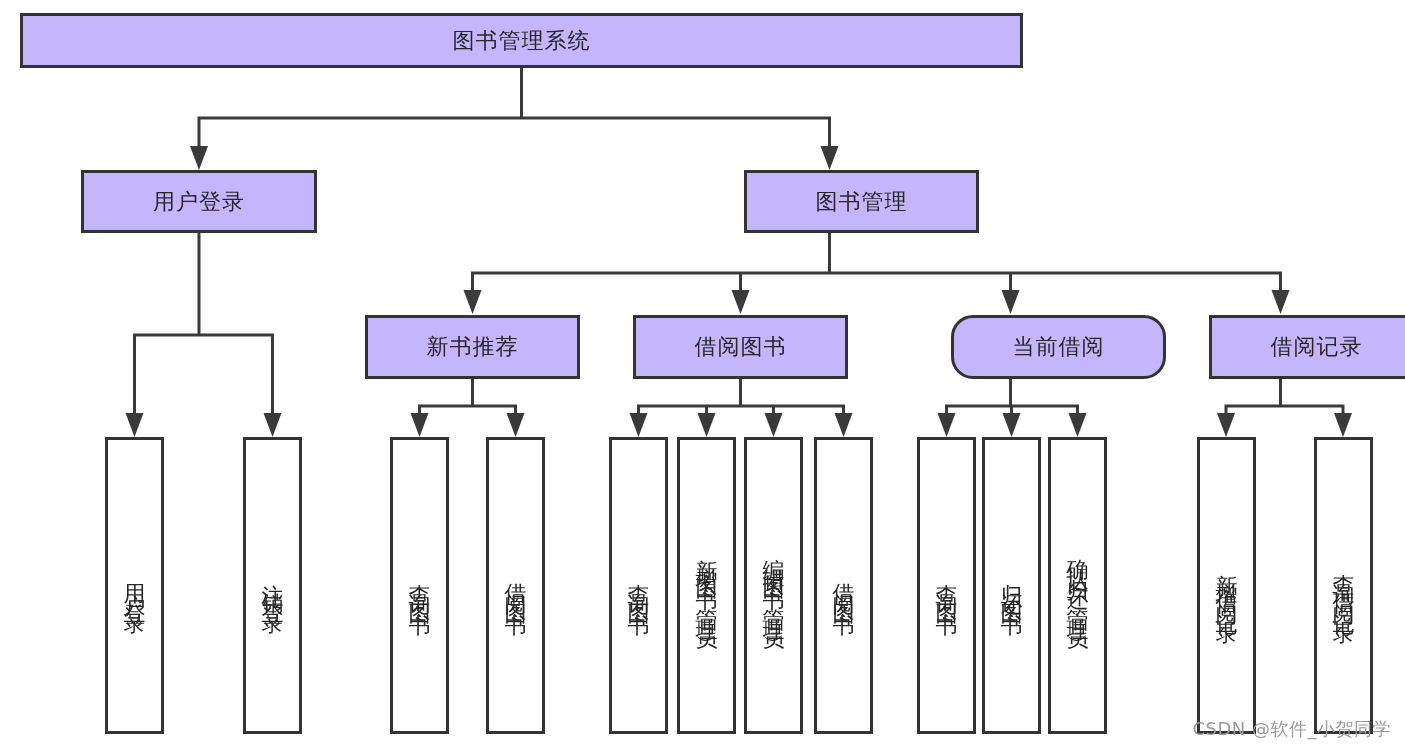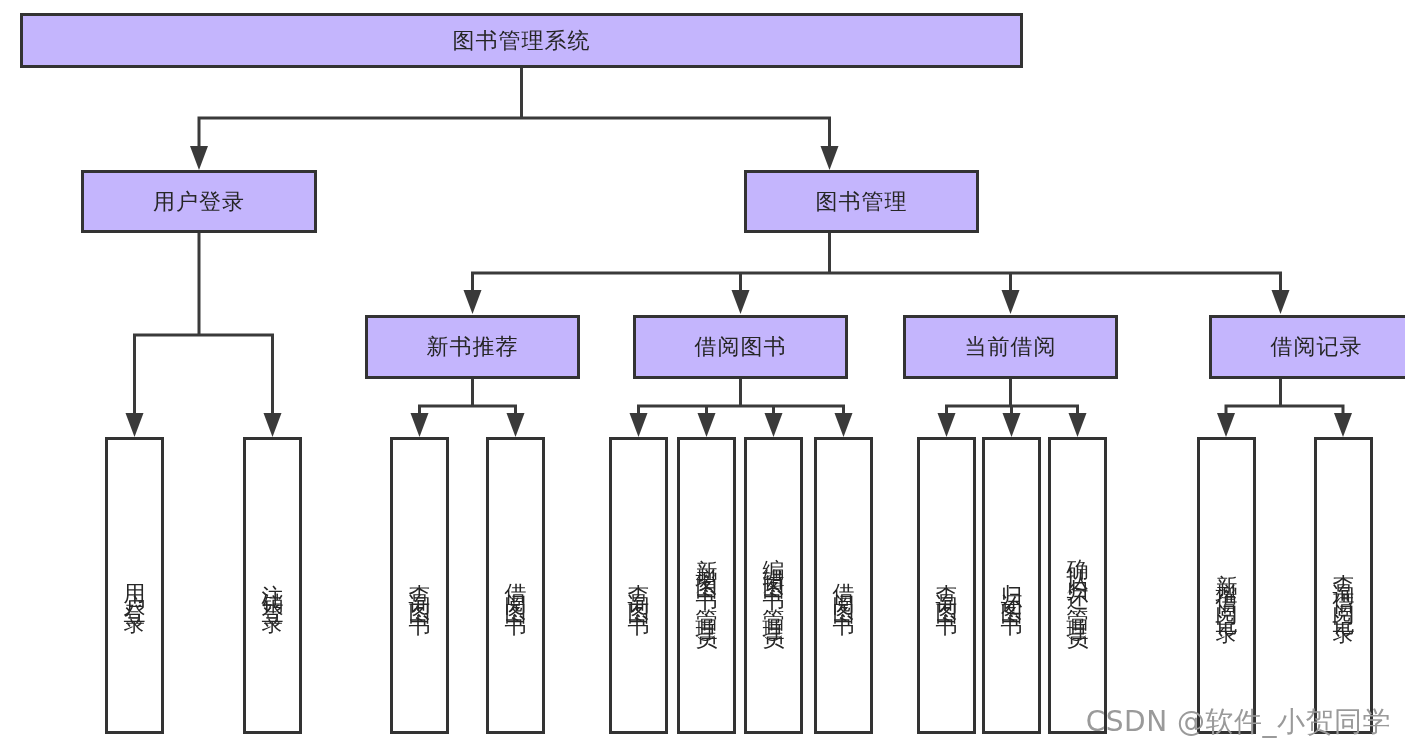--- a/index.html
+++ b/index.html
@@ -22,30 +22,30 @@
     writing-mode:vertical-rl; text-orientation:mixed;
     font-size:22px; letter-spacing:10px; line-height:1; color:#262626;
   }
   
   .b-root   { left:20px;  top:13px;  width:1003px; height:55px; }
   .b-login  { left:81px;  top:170px; width:236px;  height:63px; }
   .b-mgmt   { left:712px; top:170px; width:235px;  height:63px;margin-left:32px; }
   .b-l2     { top:315px; width:215px; height:64px; }
   .b-newbook{ left:365px; }
   .b-borrow { left:633px; }
-  .b-current{ left:903px; }
+  .b-current{ left:951px;border-radius:22px; }
   .b-record { left:1173px;margin-left:36px; }
   
   .lf-1a { left:105px; }  .lf-1b { left:243px; }
   .lf-2a { left:390px; }  .lf-2b { left:486px; }
   .lf-3a { left:609px; }  .lf-3b { left:677px; }  .lf-3c { left:744px; }  .lf-3d { left:814px; }
   .lf-4a { left:917px; }  .lf-4b { left:982px; }  .lf-4c { left:1048px; }
   .lf-5a { left:1197px; } .lf-5b { left:1314px; }
   .watermark {
-    position:absolute; right:14px; bottom:6px; font-size:28px; letter-spacing:0.5px;
+    position:absolute; right:14px; bottom:6px; font-size:18px; letter-spacing:0.5px;
     color:#9a9a9a; white-space:nowrap; z-index:5;
   }
 </style>
 </head>
 <body>
 
 <div class="stage">
 
   <svg class="connectors" viewBox="0 0 1405 747" xmlns="http://www.w3.org/2000/svg">
     <g stroke="#3a3a3a" stroke-width="3" fill="none">

